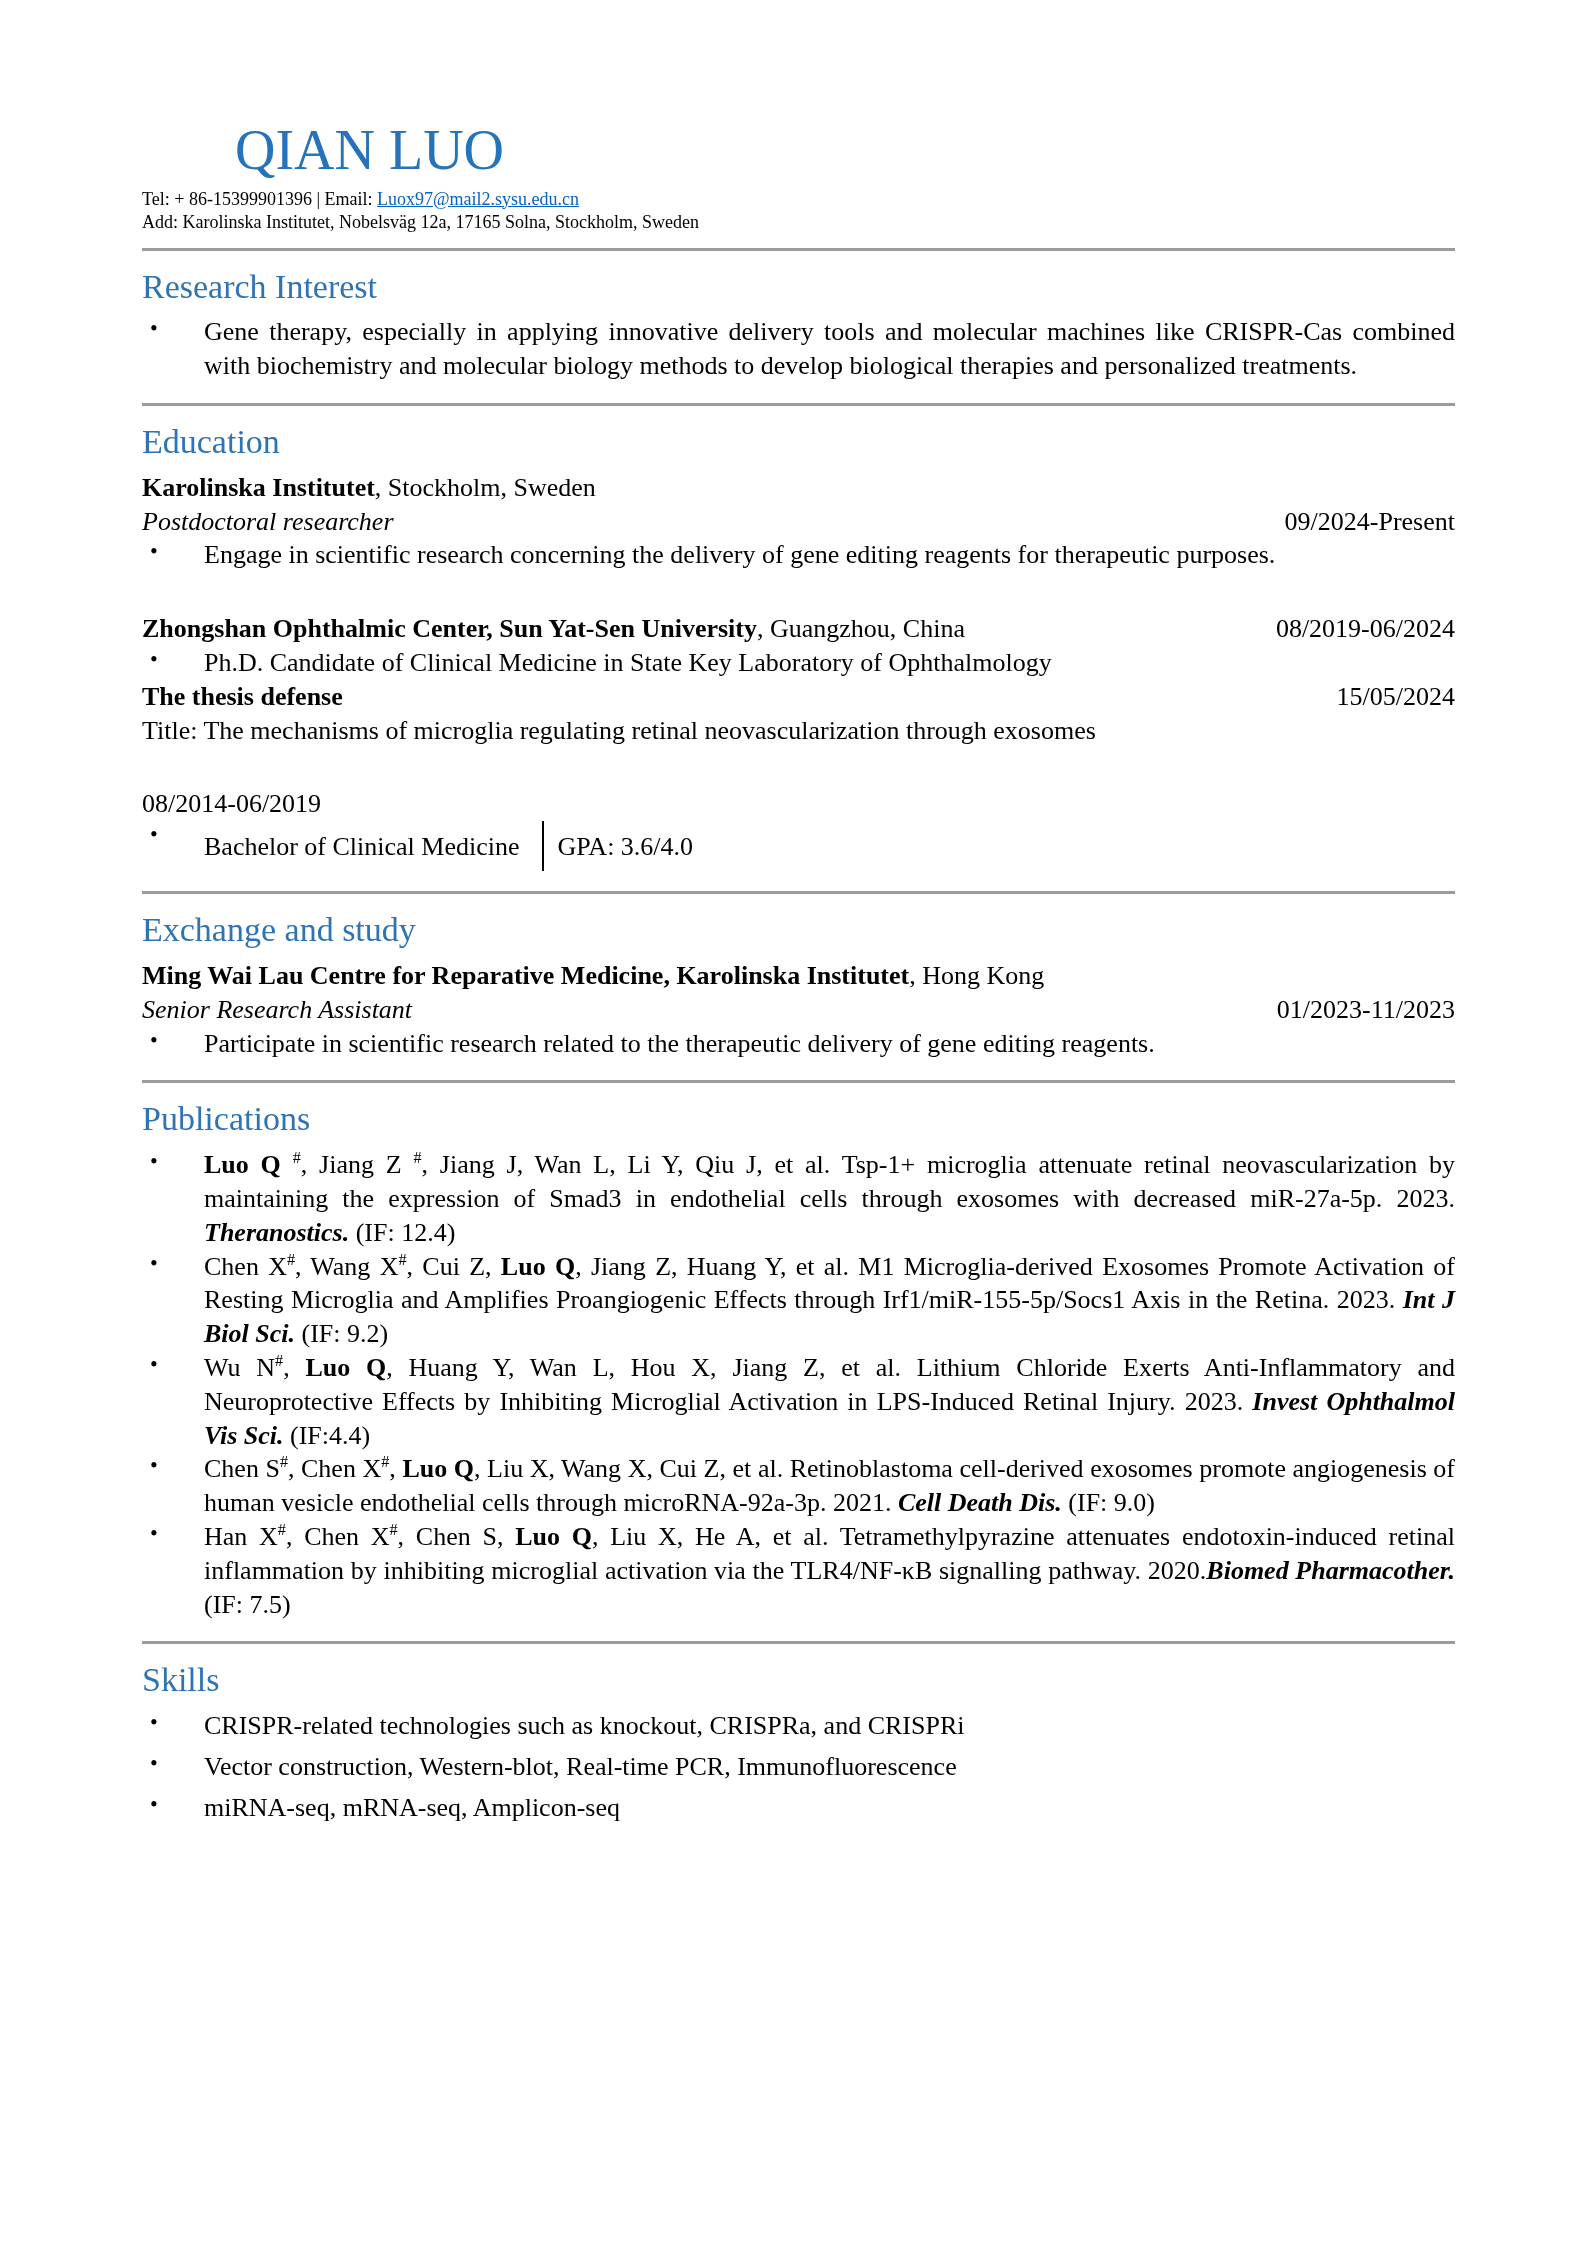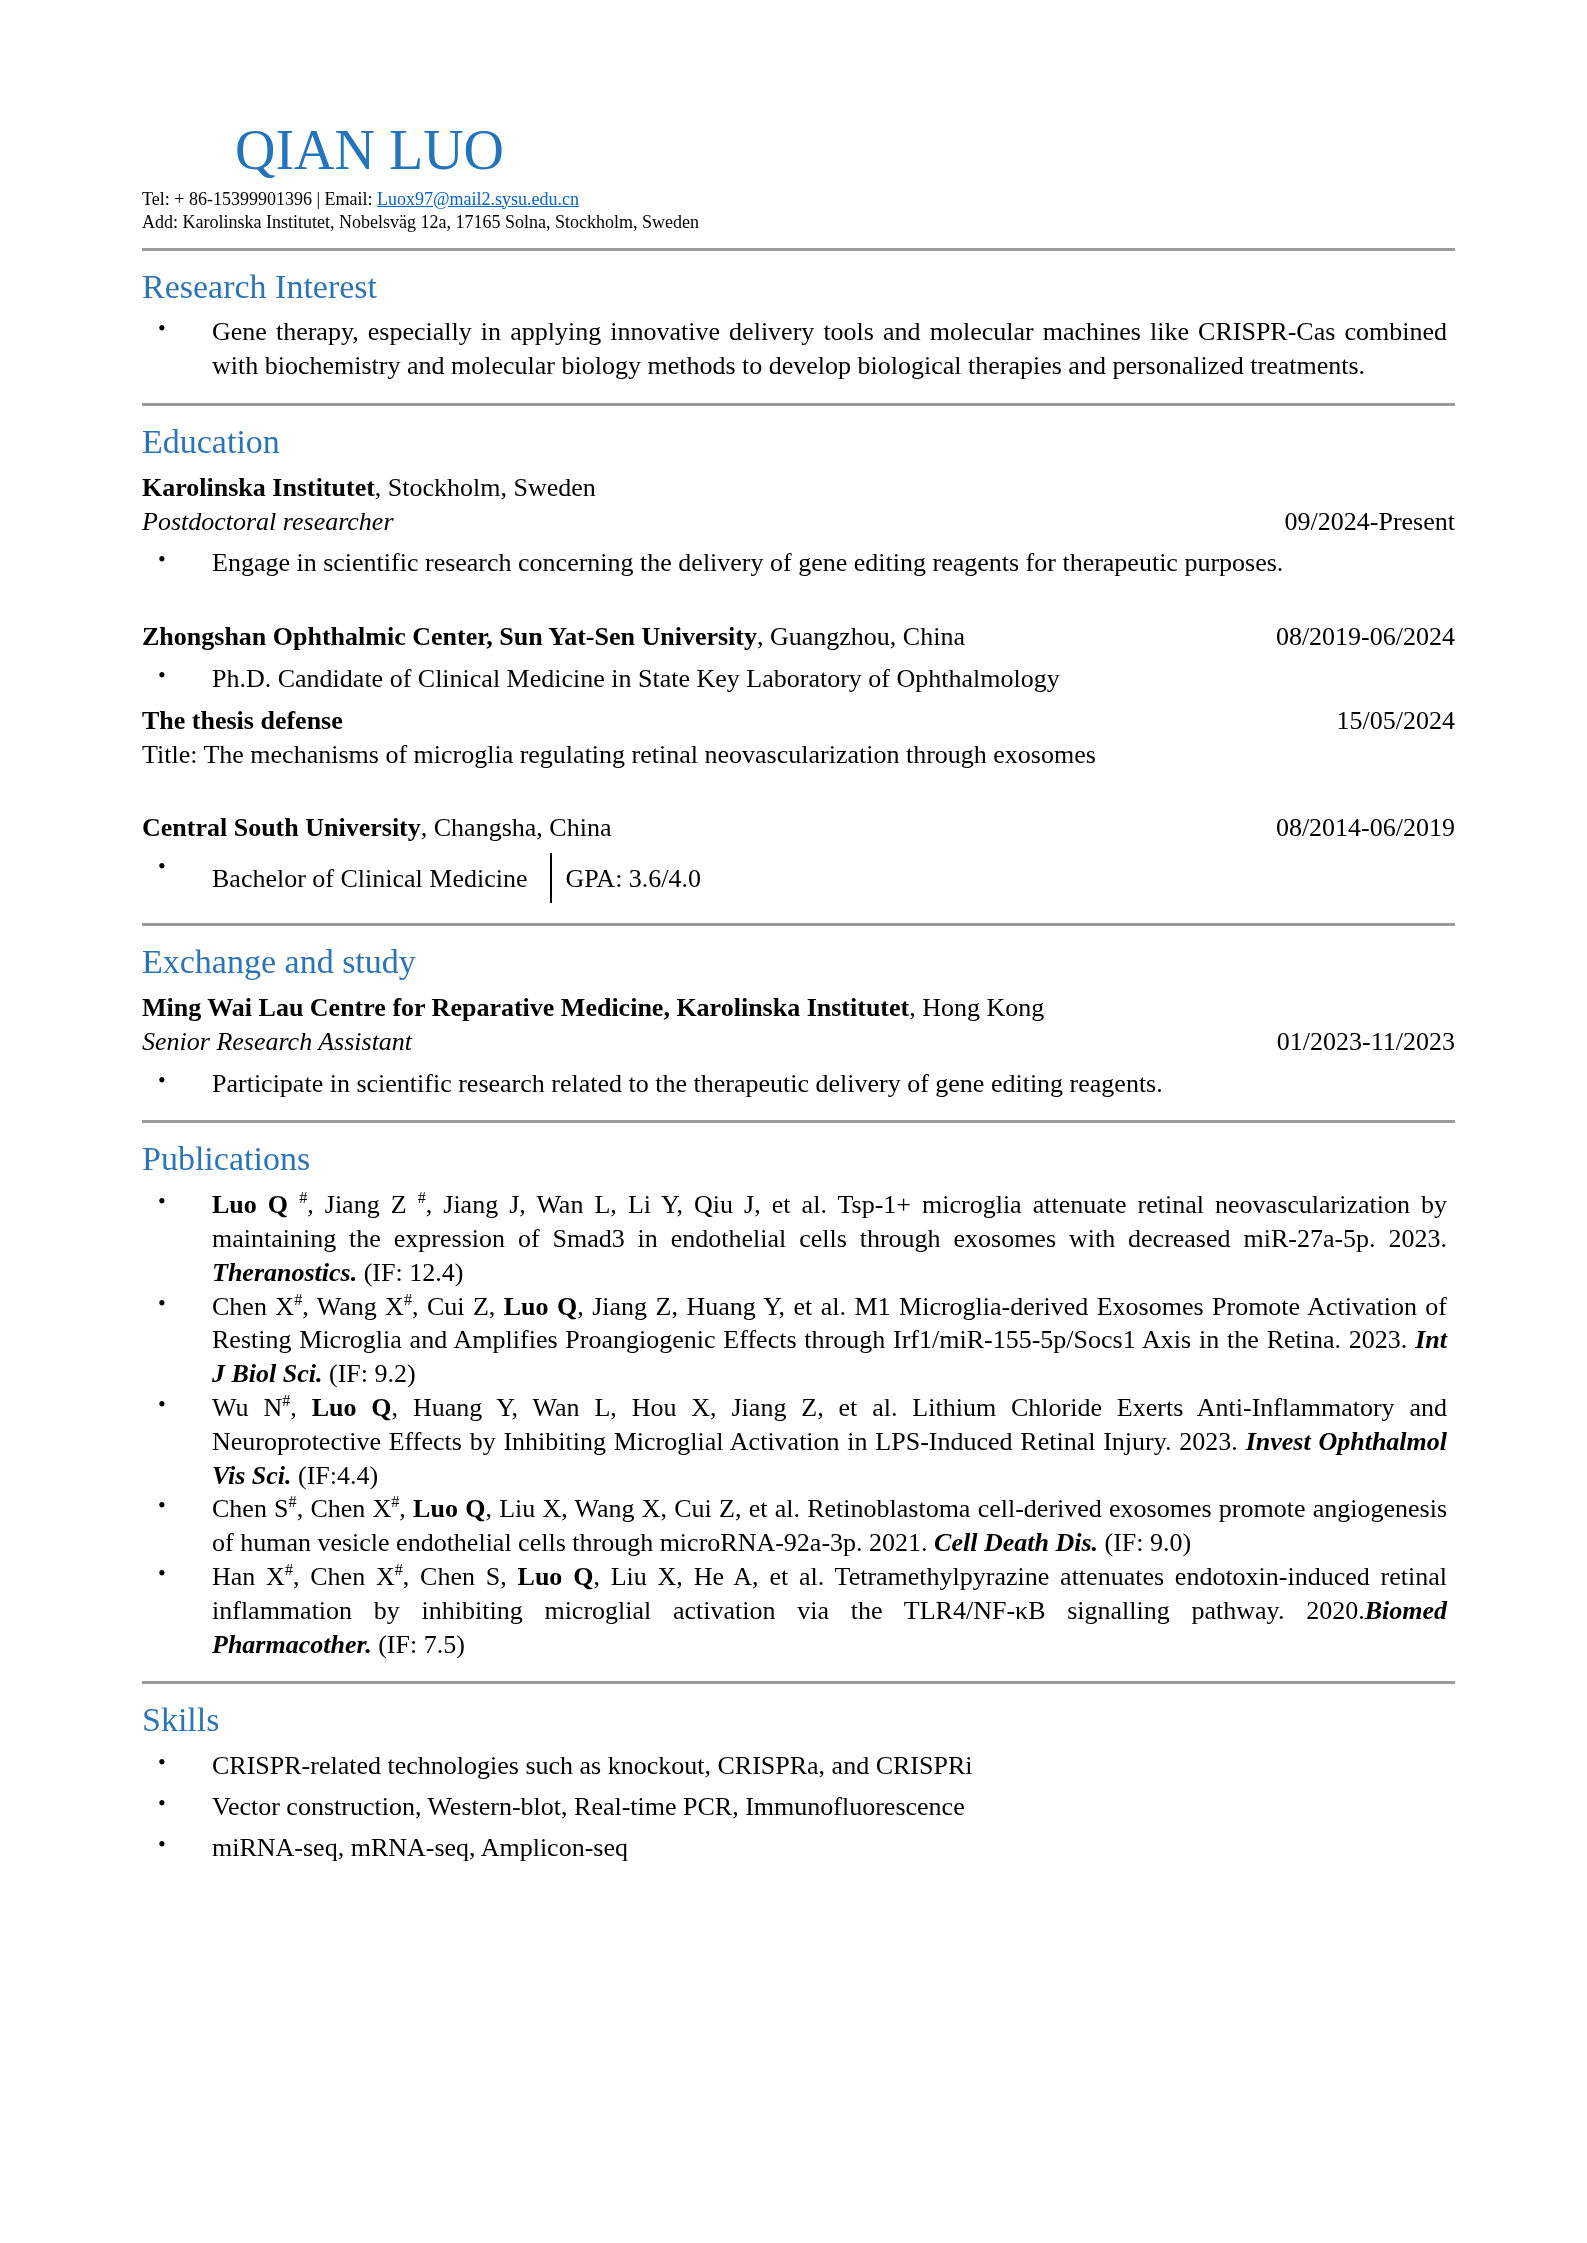--- a/index.html
+++ b/index.html
@@ -32,21 +32,21 @@
   }
   hr.rule.tight{margin-top:20px;}
   
   h2.sec{
     margin:0 0 8px 0;
     font-size:34px;line-height:1.2;
     font-weight:normal;
     color:var(--heading);
   }
   
-  ul.blist{list-style:none;margin:8px;padding:0;}
+  ul.blist{list-style:none;margin:0;padding:0;}
   ul.blist>li{
     position:relative;
     padding-left:62px;
     margin:0;
   }
   ul.blist>li::before{
     content:"\2022";
     position:absolute;left:8px;top:0;
     font-size:0.85em;
   }
@@ -115,21 +115,20 @@
       </ul>
       <div class="row">
         <b>The thesis defense</b>
         <span>15/05/2024</span>
       </div>
       <p class="plain">Title: The mechanisms of microglia regulating retinal neovascularization through exosomes</p>
     </div>
 
     <div class="entry">
       <div class="row">
-        <span><b>Central South University</b><span>, Changsha, China</span></span>
         <span>08/2014-06/2019</span>
       </div>
       <ul class="blist">
         <li><span>Bachelor of Clinical Medicine</span><span class="vbar"></span><span>GPA: 3.6/4.0</span></li>
       </ul>
     </div>
   </section>
 
   <hr class="rule tight">
 

